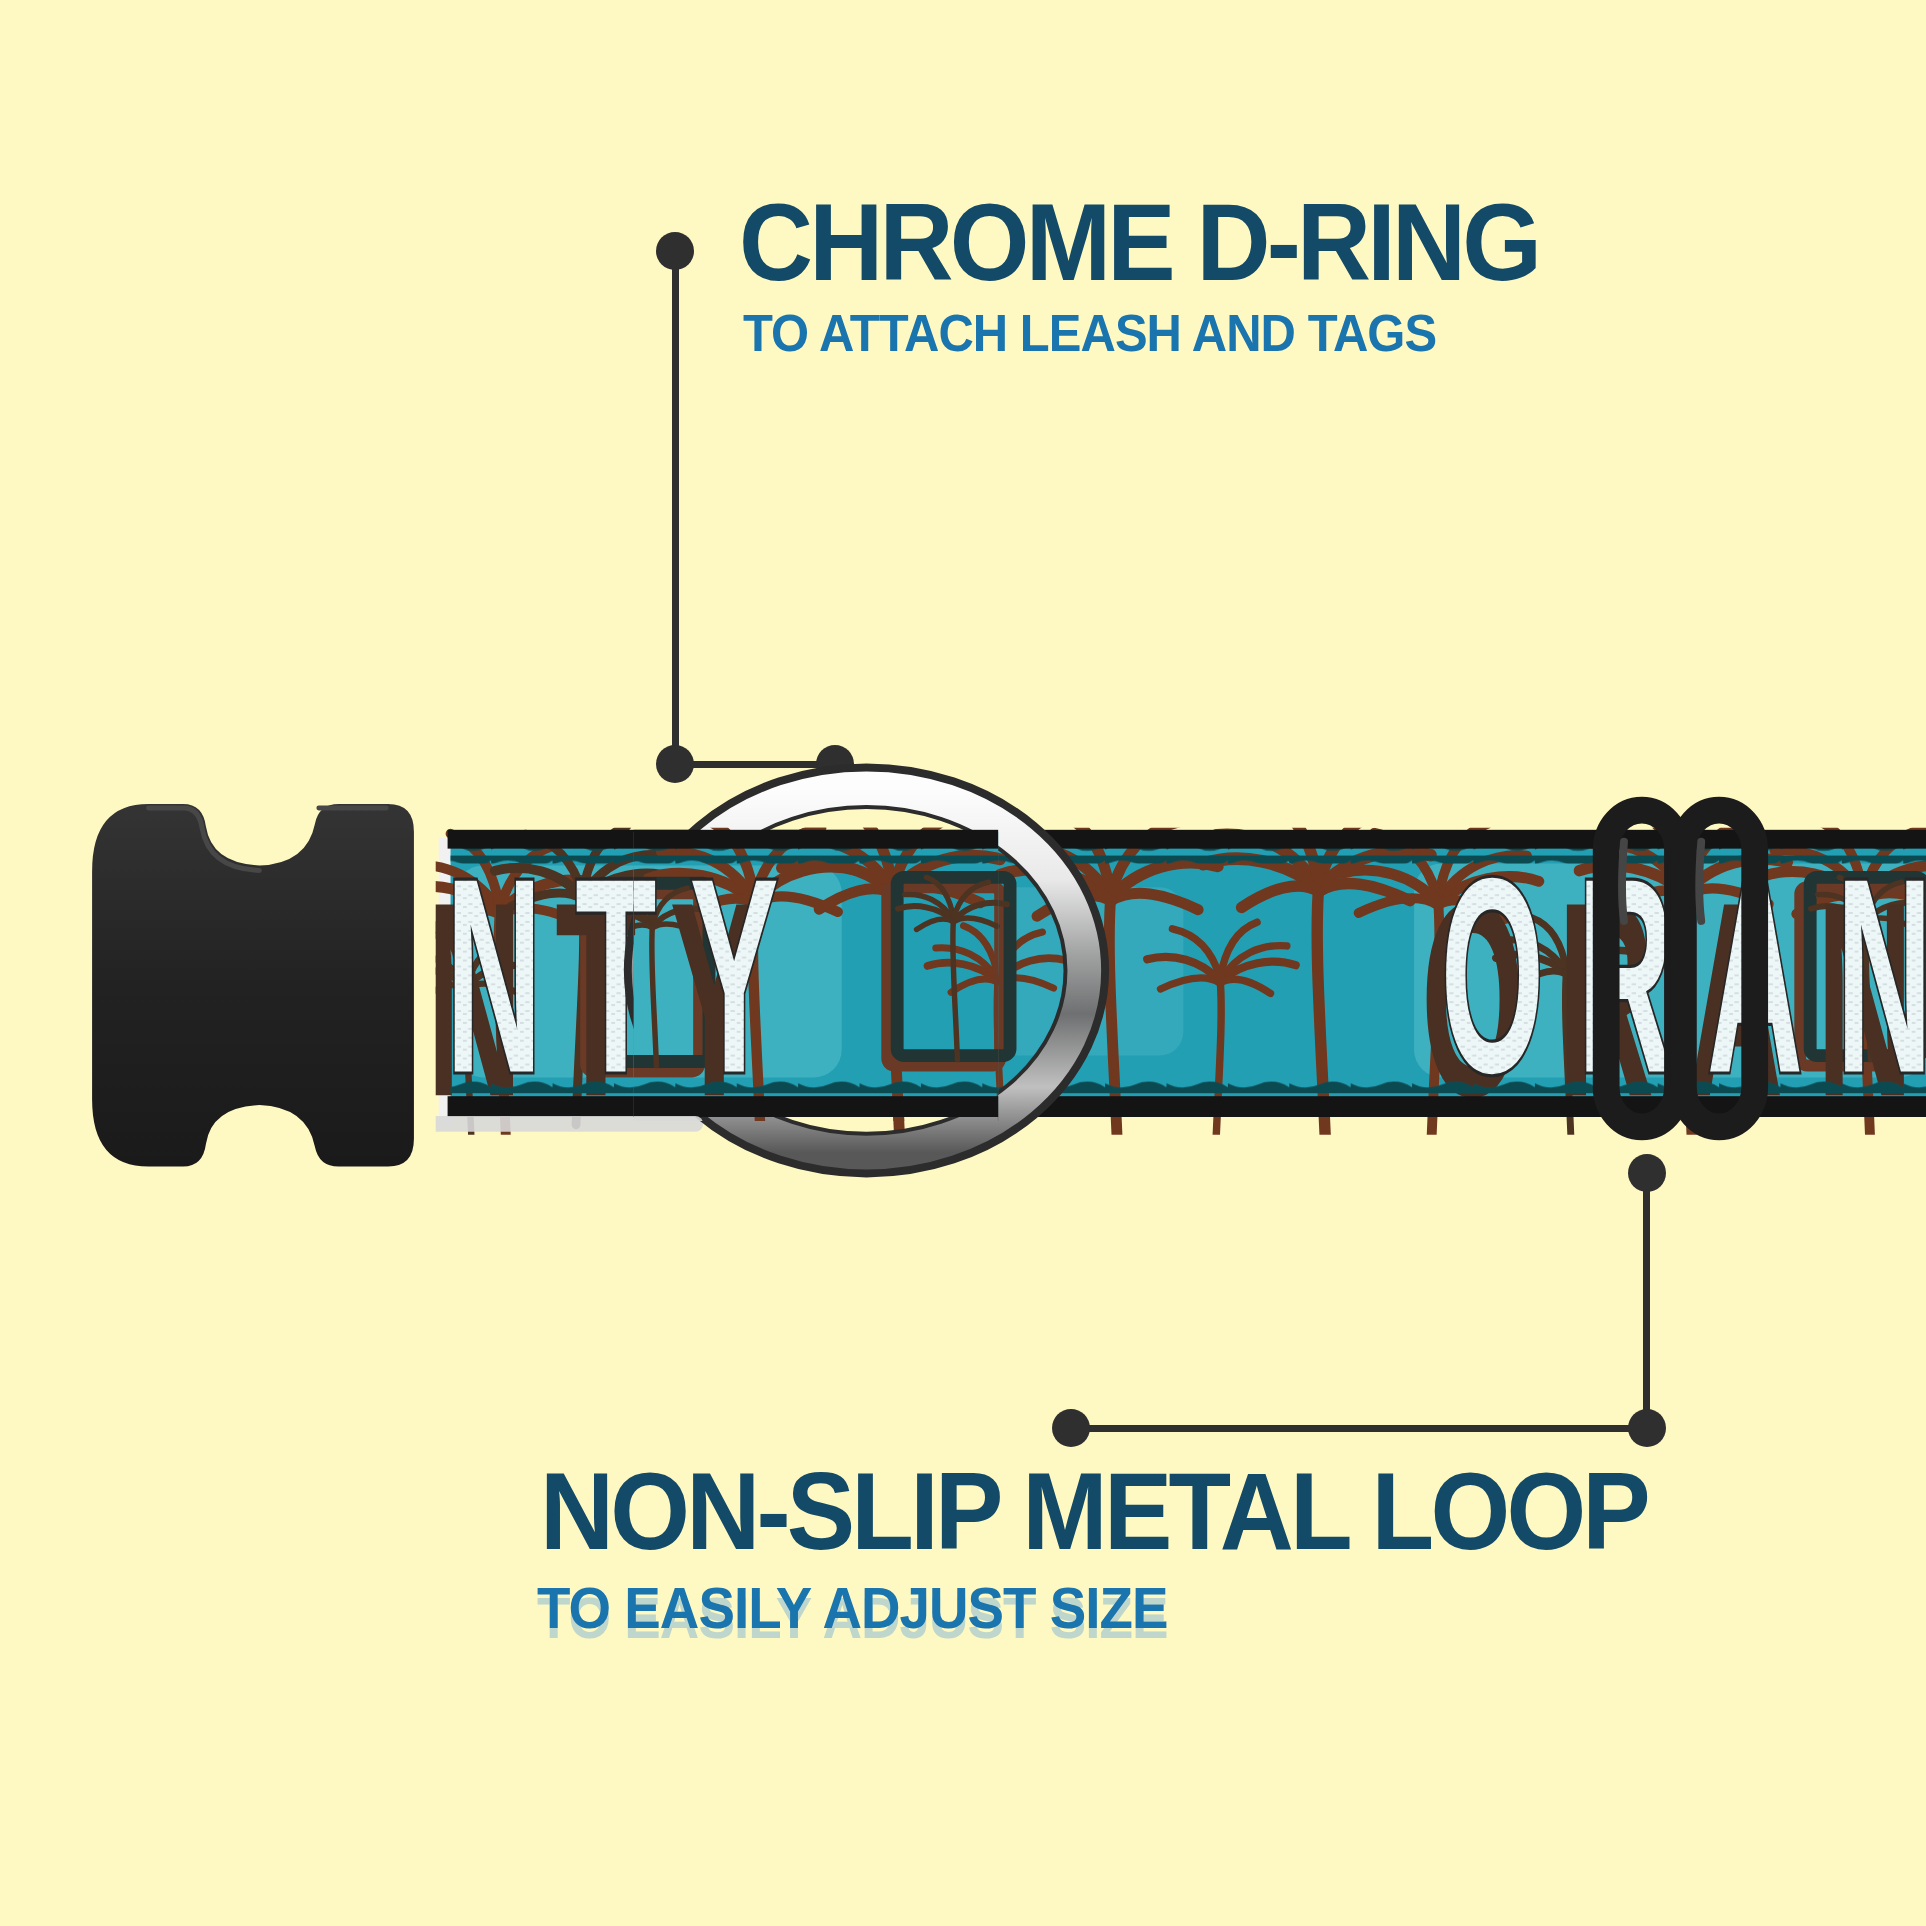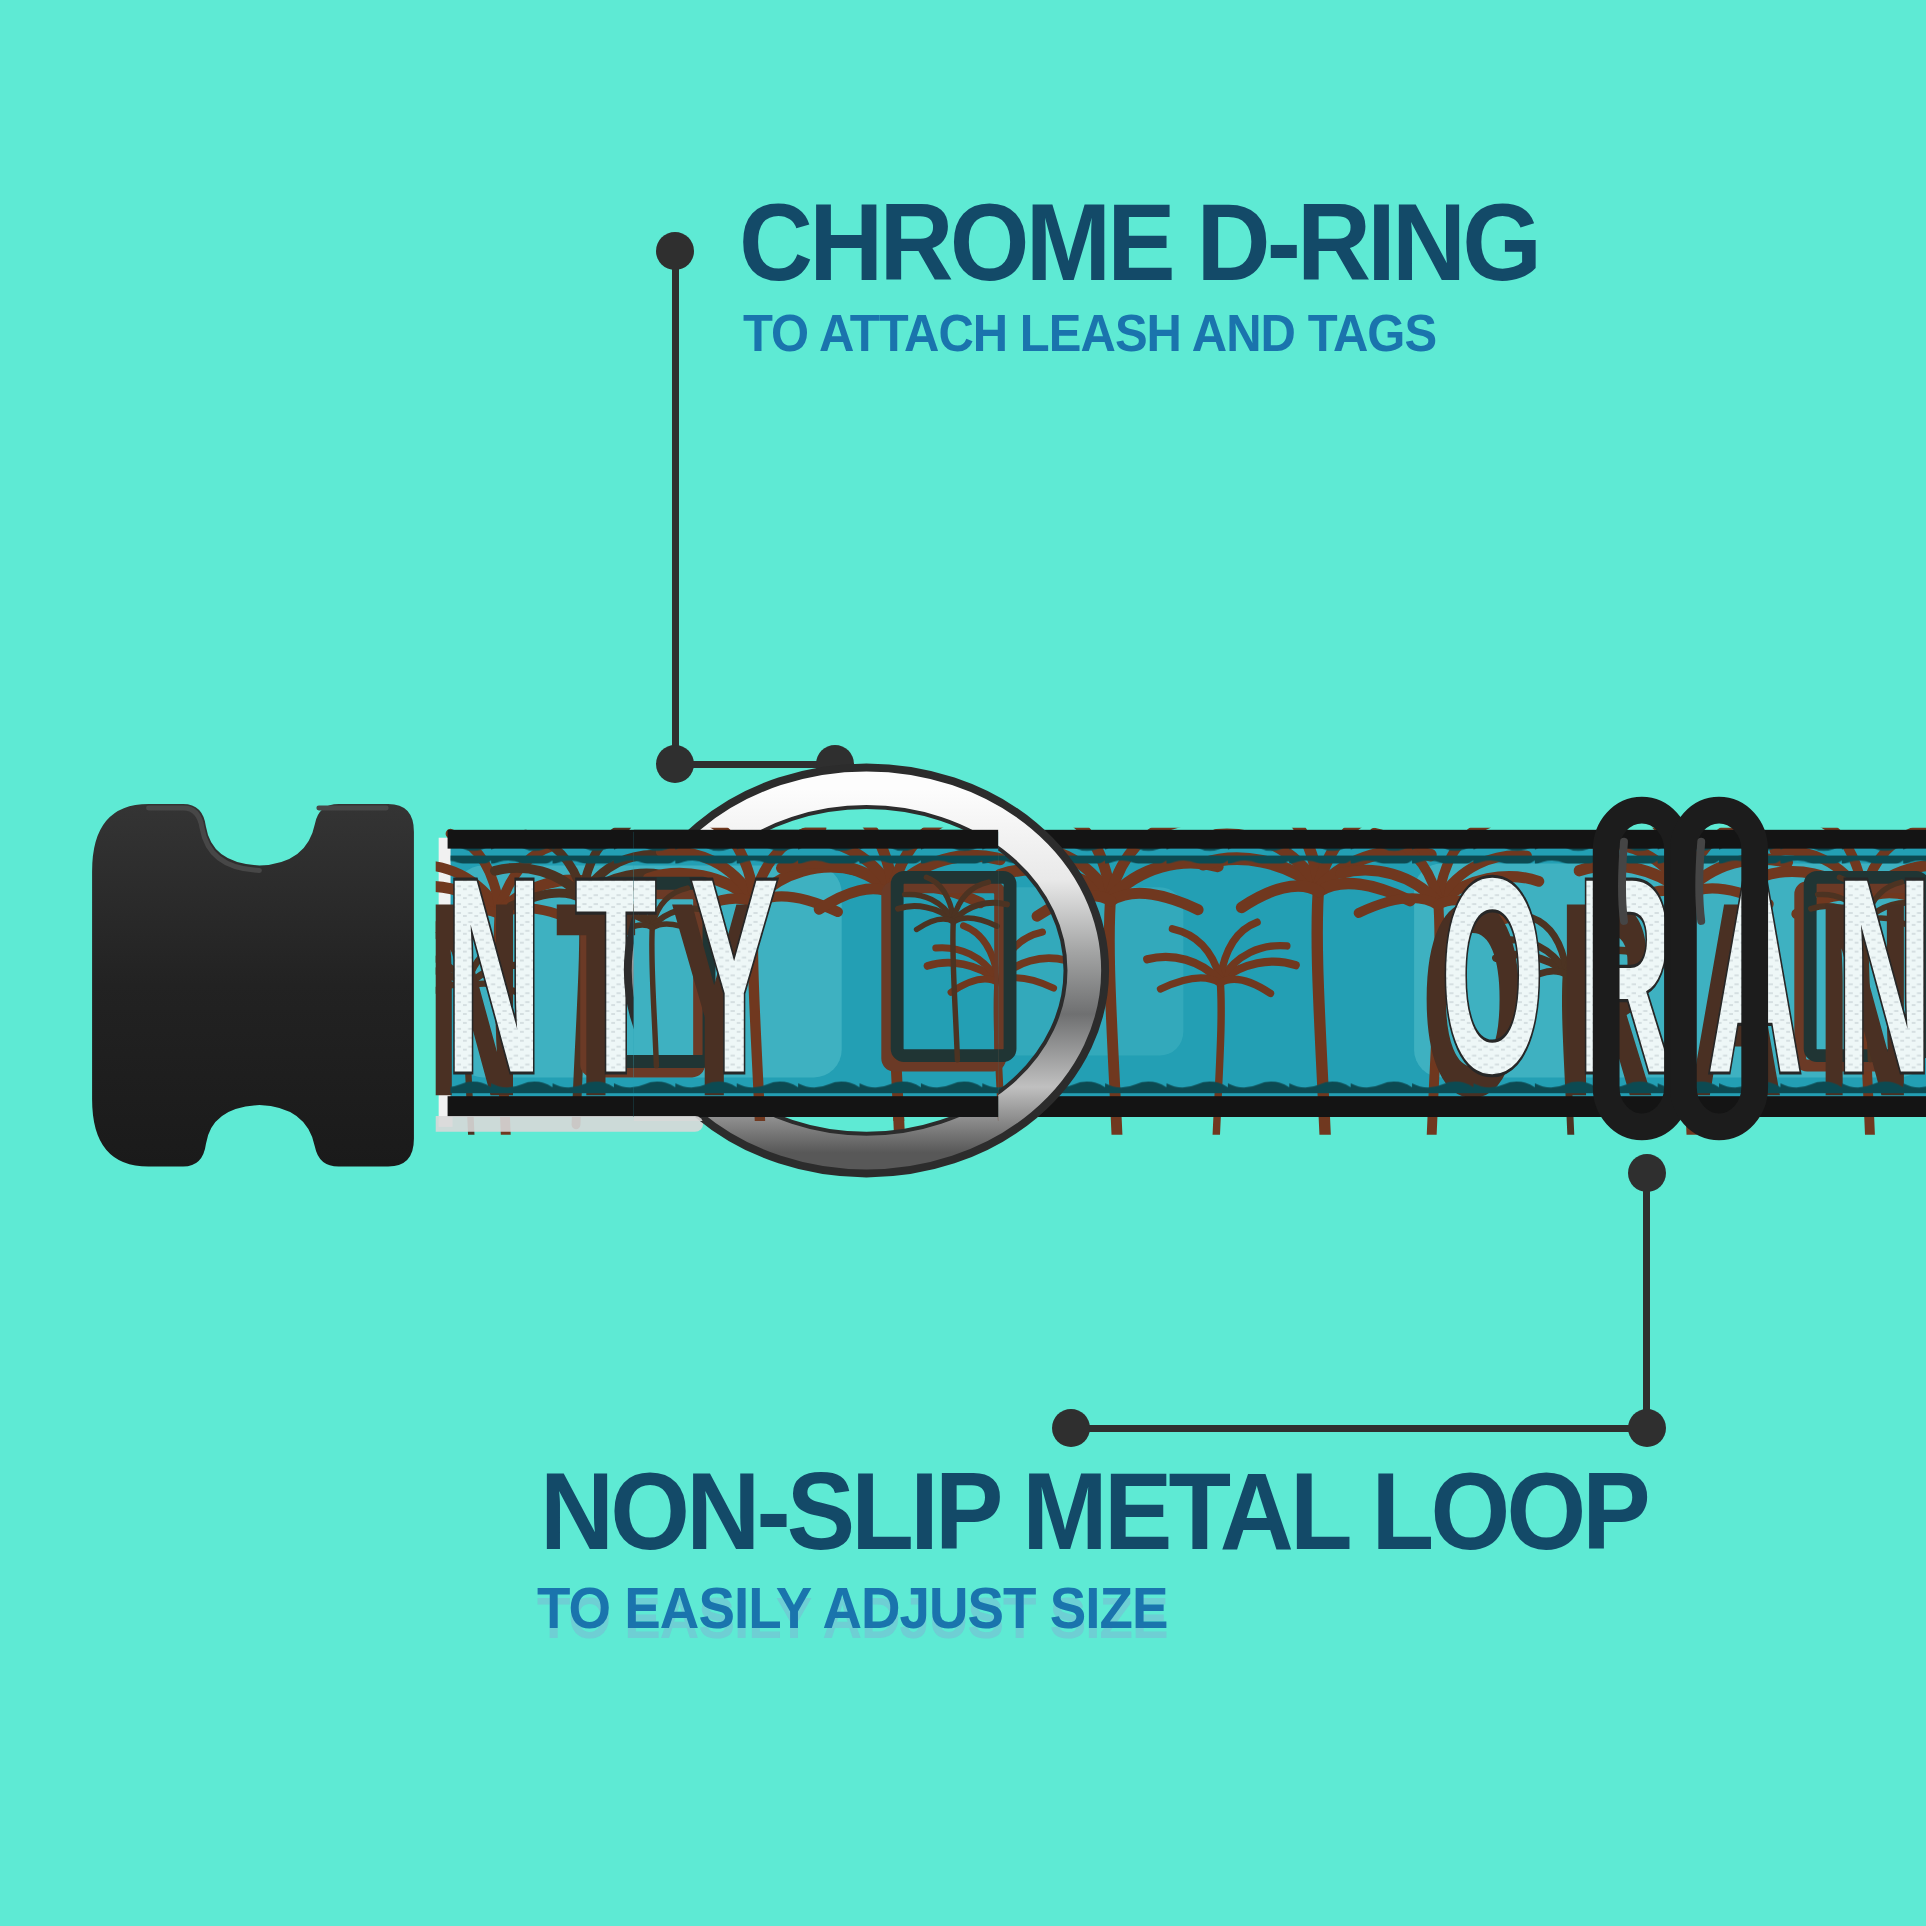--- a/index.html
+++ b/index.html
@@ -1,17 +1,17 @@
 <!DOCTYPE html>
 <html><head>
 <meta charset="utf-8">
 <style>
   html,body{margin:0;padding:0;background:#ffffff;}
   .canvas{
-    position:relative;width:1927px;height:1927px;background:#5eead4;
+    position:relative;width:1927px;height:1927px;background:#fef9c3;
     overflow:hidden;font-family:"Liberation Sans",sans-serif;
   }
   
   .co-title{
     position:absolute;font-weight:bold;color:#134a68;font-size:109px;
     letter-spacing:-4px;white-space:nowrap;line-height:1;
     transform:scaleX(.94);transform-origin:left top;
   }
   .co-sub{
     position:absolute;font-weight:bold;color:#1a74ad;font-size:51px;

